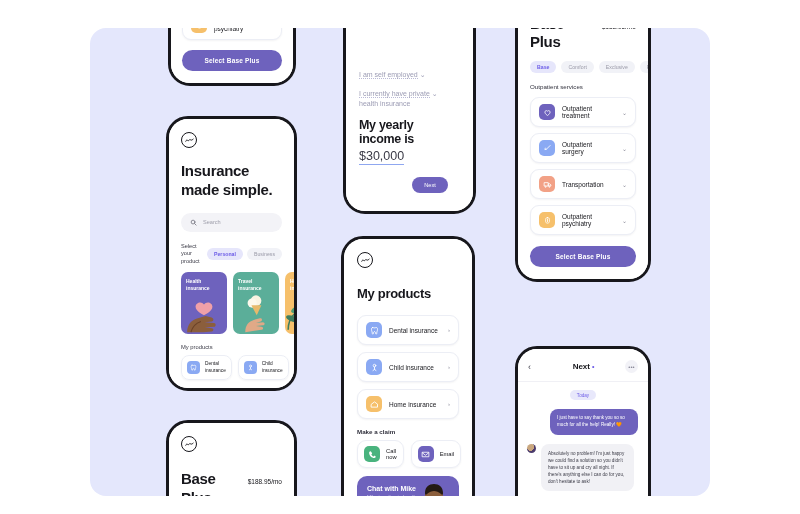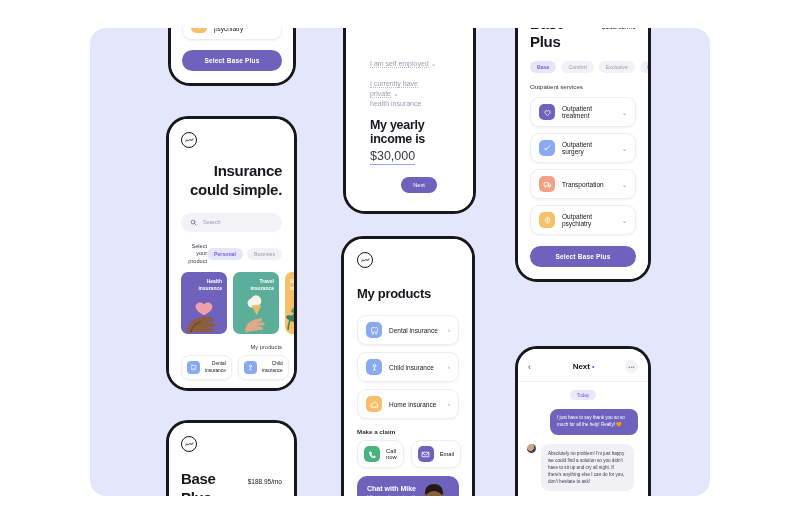--- a/index.html
+++ b/index.html
@@ -68,21 +68,21 @@
     border-radius: 99px; background: #6e62bd; color: #fff;
     font-size: 6.5px; font-weight: 600; text-align: center;
     padding: 7px 0; letter-spacing: .2px;
   }
 
   
   #p1 { left: 78px; top: -62px; width: 128px; height: 120px; }
   #p1 .body { position:absolute; left:0; right:0; bottom:0; padding: 0 11px 12px; }
 
   
-  #p2 { left: 76px; top: 88px; width: 131px; height: 275px; text-align: right; }
+  #p2 { left: 76px; top: 88px; width: 131px; height: 275px; }
   #p2 .body { padding: 13px 12px 0; }
 
   .cards { display: flex; gap: 6px; margin-top: 7px; }
   .pcard {
     width: 46px; height: 62px; border-radius: 7px; flex: none;
     position: relative; overflow: hidden; padding: 6px 5px;
   }
   .pcard .t { font-size: 5px; color: #fff; line-height: 1.35; font-weight: 600; position: relative; z-index: 2;}
   .pcard svg { position: absolute; left: 0; bottom: 0; width: 100%; height: 42px; }
 
@@ -93,21 +93,21 @@
     box-shadow: 0 1px 2px rgba(20,20,40,.05);
   }
   .mini .lbl { font-size: 4.8px; color: #17171c; line-height: 1.3; }
 
   
   #p3 { left: 76px; top: 392px; width: 131px; height: 130px; }
   #p3 .body { padding: 13px 12px 0; }
 
   
   #p4 { left: 253px; top: -44px; width: 133px; height: 230px; }
-  #p4 .body { position: absolute; left: 0; right: 12px; bottom: 0; padding: 0 24px 18px; }
+  #p4 .body { position: absolute; left: 0; right: 12px; bottom: 0; padding: 0 13px 18px; }
   .qline { font-size: 7px; color: #9c9cb4; line-height: 1.45; margin-bottom: 9px; }
   .uline { border-bottom: 1px dotted #b9b9d6; }
   .big { font-size: 12.5px; font-weight: 700; color: #17171c; letter-spacing: -.3px; }
   .money { font-size: 12.5px; font-weight: 500; color: #3a3a46; display:inline-block;
            border-bottom: 1.5px solid #8fa7f0; padding-bottom: 1px; margin-top: 3px;}
   .nextbtn { margin-top: 12px; margin-left: auto; width: 36px; border-radius:99px;
              background:#6e62bd; color:#fff; font-size:5.6px; text-align:center; padding:5px 0;}
 
   
   #p5 { left: 251px; top: 208px; width: 134px; height: 280px; }
@@ -189,21 +189,21 @@
     <div class="phone-inner">
       <div class="body">
         <div class="logo">
           <svg viewBox="0 0 24 24" fill="none" stroke="#17171c" stroke-width="2.6" stroke-linecap="round">
                 <path d="M2 14c3-8 6 2 9-3s5 5 11-3"></path>
               </svg>
         </div>
 
         <div class="h1" style="margin-top:14px">
           <div>Insurance</div>
-          <div>could simple.</div>
+          <div>made simple.</div>
         </div>
 
         <div style="margin-top:13px;display:flex;align-items:center;gap:6px;background:#f3f3f7;border-radius:99px;padding:6px 9px;">
           <svg width="7" height="7" viewBox="0 0 24 24" fill="none" stroke="#6d6d78" stroke-width="2.6" stroke-linecap="round">
                 <circle cx="10.5" cy="10.5" r="6.5"></circle>
                 <path d="M16 16l5 5"></path>
               </svg>
           <span style="font-size:5.6px;color:#a0a0ac">Search</span>
         </div>
 

